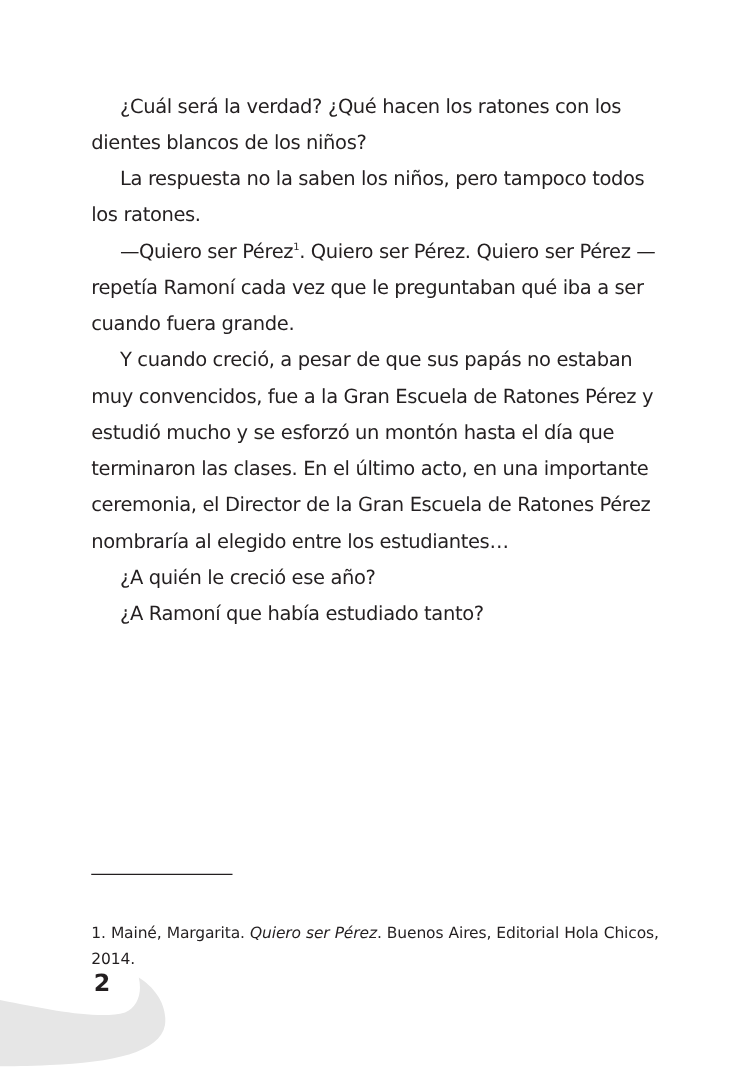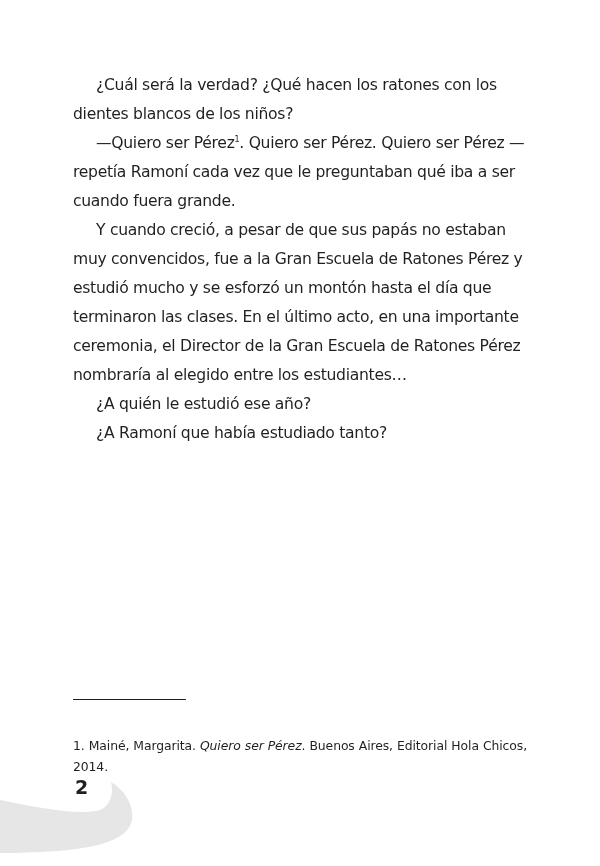--- a/index.html
+++ b/index.html
@@ -27,23 +27,24 @@
   }
   .swoosh { position: absolute; left: 0; top: 770px; z-index: 1; }
 </style>
 </head>
 <body>
 
 <div class="page">
 
   <div class="body-text">
     <p class="last-left">¿Cuál será la verdad? ¿Qué hacen los ratones con los dientes blancos de los niños?</p>
+    <p class="last-left">La respuesta no la saben los niños, pero tampoco todos los ratones.</p>
     <p class="last-left"><span>—Quiero ser Pérez</span><sup class="fnref">1</sup><span>. Quiero ser Pérez. Quiero ser Pérez —repetía Ramoní cada vez que le preguntaban qué iba a ser cuando fuera grande.</span></p>
     <p class="last-left">Y cuando creció, a pesar de que sus papás no estaban muy convencidos, fue a la Gran Escuela de Ratones Pérez y estudió mucho y se esforzó un montón hasta el día que terminaron las clases. En el último acto, en una importante ceremonia, el Director de la Gran Escuela de Ratones Pérez nombraría al elegido entre los estudiantes…</p>
-    <p class="last-left">¿A quién le estudió ese año?</p>
+    <p class="last-left">¿A quién le creció ese año?</p>
     <p class="last-left">¿A Ramoní que había estudiado tanto?</p>
   </div>
 
   <div class="fn-rule"></div>
 
   <div class="footnote">
     <span>1.</span>
     <span>Mainé, Margarita.</span>
     <em>Quiero ser Pérez</em><span>. Buenos Aires, Editorial Hola Chicos, 2014.</span>
   </div>

